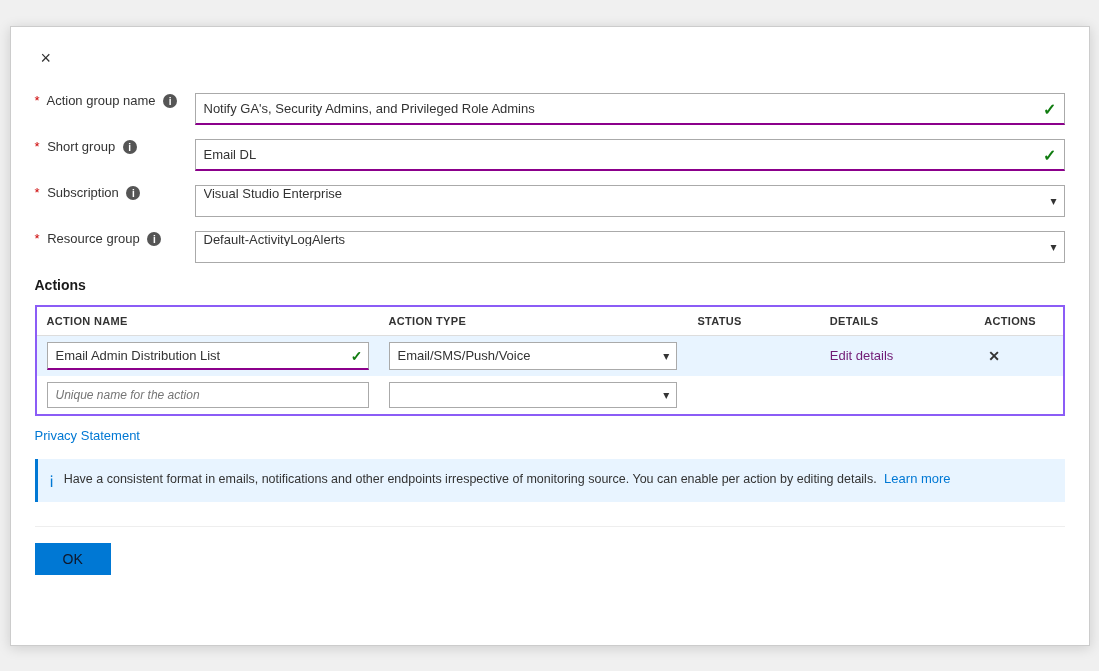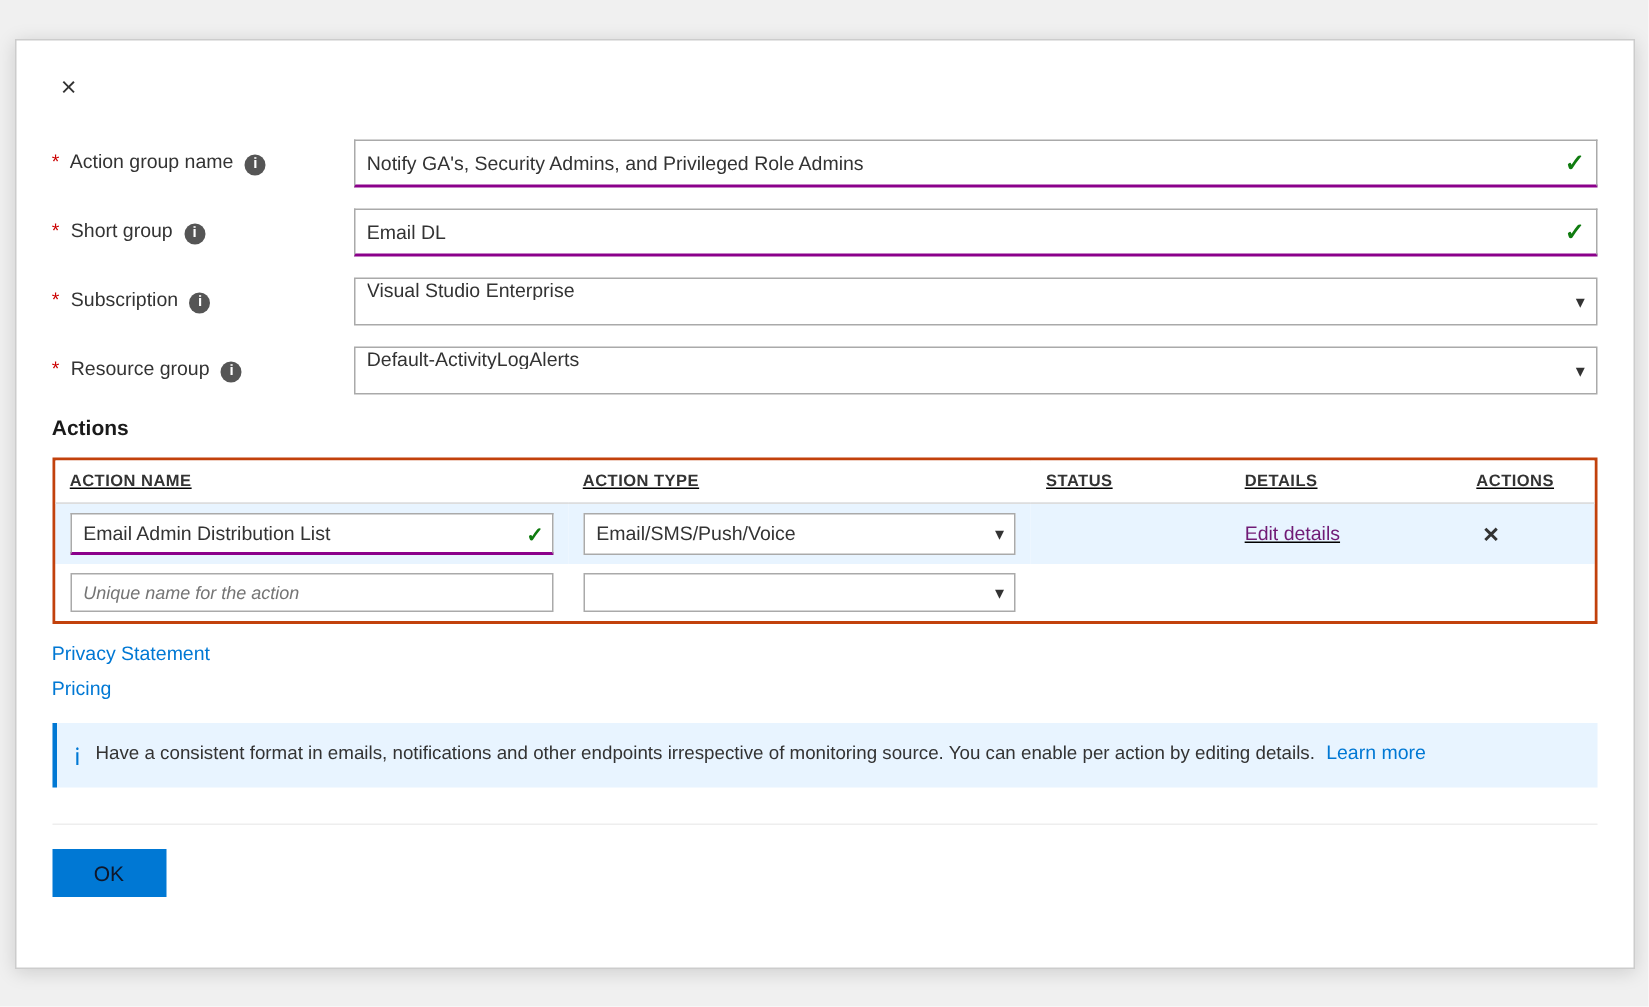--- a/index.html
+++ b/index.html
@@ -37,23 +37,22 @@
       cursor: pointer;
       font-size: 18px;
       color: #333;
       background: none;
       border: none;
       line-height: 1;
       padding: 2px 6px;
     }
     .form-row {
       display: flex;
-      align-items: center;
+      align-items: flex-start;
       margin-bottom: 14px;
-      gap: 41px;
     }
     .form-label {
       width: 160px;
       flex-shrink: 0;
       color: #333;
       font-size: 13px;
     }
     .required-star {
       color: #c00;
       margin-right: 4px;
@@ -122,23 +121,22 @@
       font-size: 12px;
     }
     .section-title {
       font-size: 14px;
       font-weight: 600;
       color: #1a1a1a;
       margin-bottom: 12px;
       margin-top: 8px;
     }
     .actions-table-wrapper {
-      border: 2px solid #c2410c;
+      border: 2px solid #8b5cf6;
       margin-bottom: 12px;
-      text-decoration: underline;
     }
     .actions-table {
       width: 100%;
       border-collapse: collapse;
     }
     .actions-table thead tr {
       background: #fff;
     }
     .actions-table thead th {
       text-align: left;
@@ -452,23 +450,20 @@
           <td class="details-cell"></td>
           <td class="actions-cell"></td>
         </tr>
       </tbody>
     </table>
   </div>
 
   <div class="link-row">
     <a class="blue-link">Privacy Statement</a>
   </div>
-  <div class="link-row">
-    <a class="blue-link">Pricing</a>
-  </div>
 
   <div class="info-bar">
     <span class="info-bar-icon">ℹ</span>
     <span class="info-bar-text">
       <span>Have a consistent format in emails, notifications and other endpoints irrespective of monitoring source. You can enable per action by editing details.</span>
       <a class="blue-link" style="margin-left:4px;">Learn more</a>
     </span>
   </div>
 
   <div class="ok-section">

